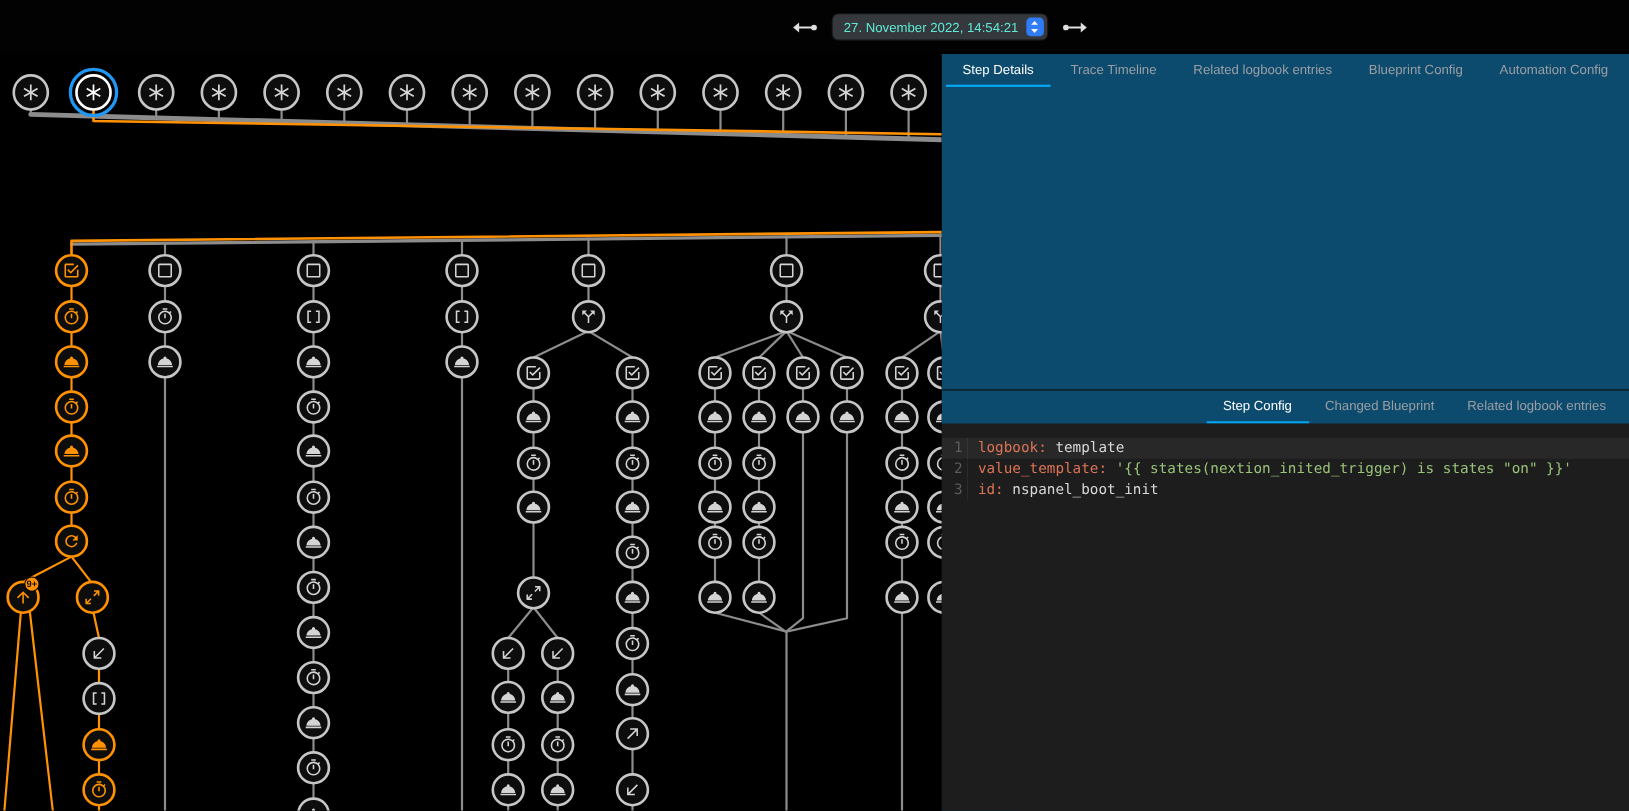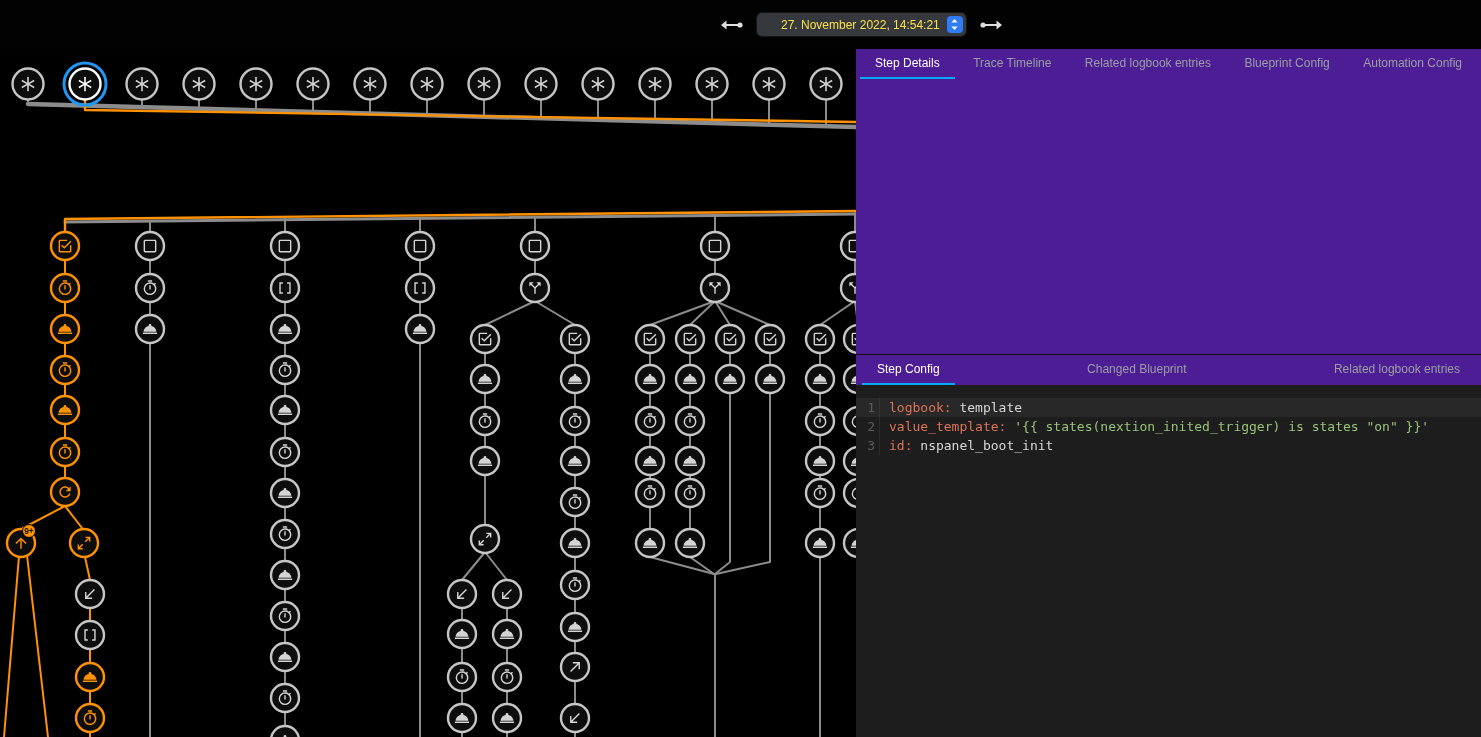--- a/index.html
+++ b/index.html
@@ -2,32 +2,32 @@
 <html><head>
 <meta charset="utf-8">
 <style>
   * { box-sizing: border-box; margin: 0; padding: 0; }
   html,body { width:1481px; height:737px; overflow:hidden; background:#000;
               font-family:"Liberation Sans", sans-serif; }
   .topbar { height:49px; background:#020202; position:relative; }
   .ts-group { position:absolute; left:718px; top:13px; display:flex; align-items:center; gap:13px; }
   .nav-icon { color:#dedede; cursor:pointer; display:block; }
   .ts-select { display:flex; align-items:center; gap:7px; background:#35383c; border-radius:5px;
-               padding:2px 3px 2px 24px; height:23px; font-size:12px; color:#fde047; cursor:pointer;
+               padding:2px 3px 2px 10px; height:23px; font-size:12px; color:#5eead4; cursor:pointer;
                box-shadow:0 0 0 1px rgba(255,255,255,0.08); }
   .stepper { width:16px; height:17px; background:#2f7cf6; border-radius:4px; display:flex;
              align-items:center; justify-content:center; flex:none; }
   .main { display:flex; height:688px; }
   .graph-area { width:856px; height:688px; background:#000; position:relative; flex:none; }
-  .right { width:719px; display:flex; flex-direction:column; background:#4c1d95; }
+  .right { width:719px; display:flex; flex-direction:column; background:#0c4a6e; }
   .panel-top { height:306px; display:flex; flex-direction:column; border-bottom:1px solid #0d0d0d; }
   .panel-bottom { flex:1; display:flex; flex-direction:column; }
   .tabbar { height:30px; display:flex; align-items:stretch; color:#9b9fa3; font-size:12px; flex:none; }
   .tabbar.spread { justify-content:space-between; padding:0 4px; }
-  .tabbar.packed { justify-content:space-between; padding:0 6px; }
+  .tabbar.packed { justify-content:flex-end; padding:0 6px;margin-left:12px; }
   .tab { display:flex; align-items:center; padding:0 15px; cursor:pointer; white-space:nowrap;
          border-bottom:2px solid transparent; }
   .tab.active { color:#ffffff; }
   .panel-content { padding:19px 16px; color:#e4e4e4; font-size:14.5px; }
   .code { flex:1; font-family:"DejaVu Sans Mono","Liberation Mono",monospace; font-size:13px;
           line-height:19px; padding-top:13px; background:#1d1d1d; }
   .code-line { display:flex; }
   .gutter { width:24px; text-align:right; flex:none; padding-right:4px;
             border-right:1px solid rgba(255,255,255,0.06); }
   .line-text { padding-left:9px; white-space:pre; }

